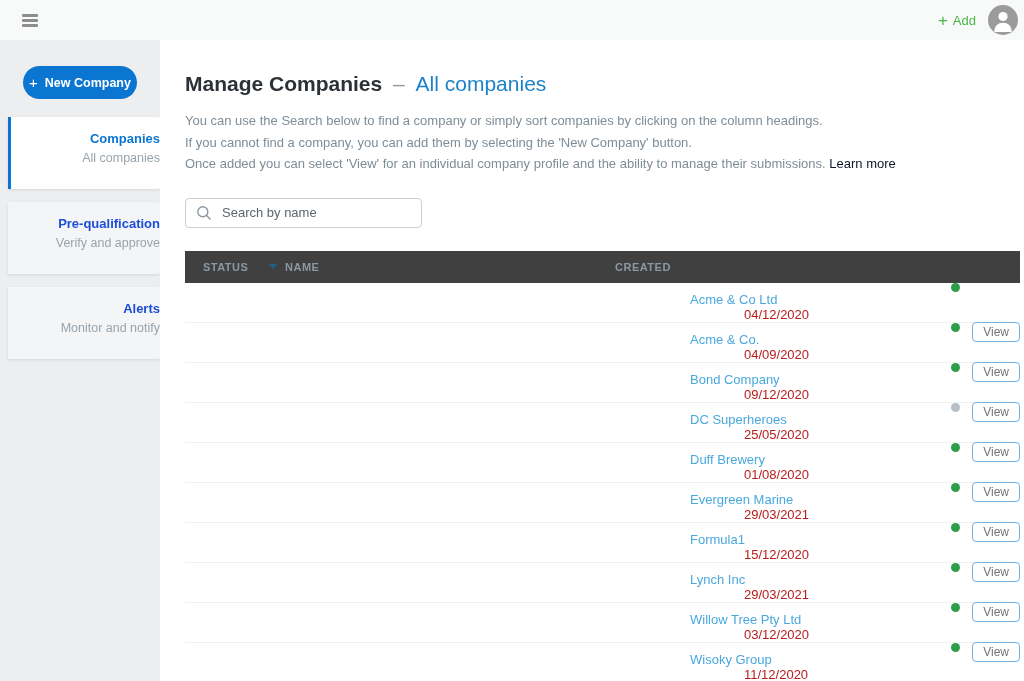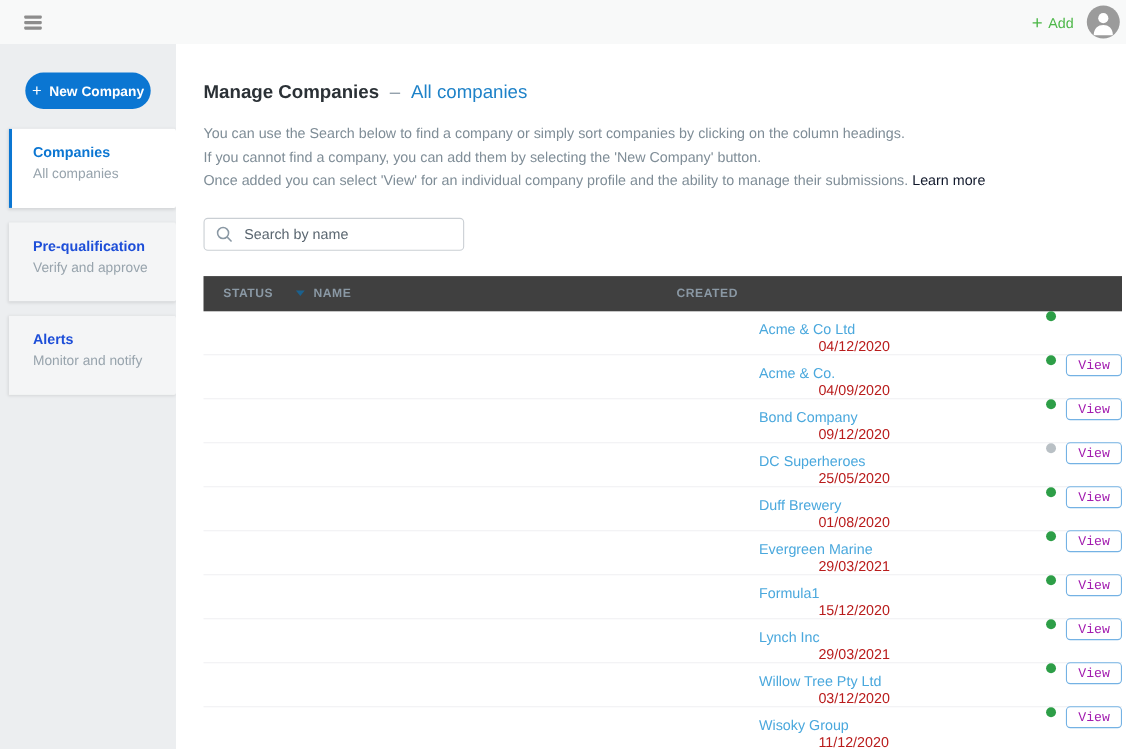--- a/index.html
+++ b/index.html
@@ -42,30 +42,30 @@
     border: none; border-radius: 17px; font-size: 12.5px; font-weight: 600;
     font-family: inherit; cursor: pointer;
   }
   .new-company .plus { font-size: 15px; font-weight: 400; line-height: 1; }
   .sidebar nav { margin-top: 18px; }
   .nav-card {
     width: 152px; height: 72px; margin: 0 0 13px 8px;
     background: #f4f5f6; border-left: 3px solid transparent;
     border-radius: 0 2px 2px 0;
     box-shadow: 0 1px 3px rgba(0,0,0,0.10);
-    padding: 14px 0 0 19px; cursor: pointer;
+    padding: 14px 0 0 19px; cursor: pointer; text-align: right;
   }
   .nav-card.active { background: #ffffff; border-left-color: var(--accent-blue, #0b76d2); }
   .nav-label { font-size: 13px; font-weight: 700; color: #1d4ed8; }
   .nav-card.active .nav-label { color: var(--accent-blue, #0b76d2); }
   .nav-sublabel { font-size: 12.5px; color: #98a4ad; margin-top: 5px; }
 
   
   .main { flex: 1; background: #ffffff; padding: 33px 0 0 25px; }
-  h1 { margin: 0; font-size: 17px; font-weight: 700; color: #2b3136; line-height: 21px; }
+  h1 { margin: 0; font-size: 21px; font-weight: 700; color: #2b3136; line-height: 21px; }
   .title-sep { color: #8a98a4; font-weight: 400; margin: 0 5px; }
   .title-sub { color: var(--subtitle-blue, #1e82c8); font-weight: 400; cursor: pointer; }
   .intro { margin-top: 16px; font-size: 13px; color: #7f8d97; line-height: 21.5px; }
   .intro p { margin: 0; }
   .learn-more { color: #0f172a; cursor: pointer; }
 
   
   .search-box {
     margin-top: 23px; width: 237px; height: 30px;
     border: 1px solid #cacfd4; border-radius: 4px; background: #fff;
@@ -99,22 +99,22 @@
     height: 40px; display: flex; align-items: flex-end;
     border-bottom: 1px solid #f0f1f3; font-size: 13px; flex-direction: column;
   }
   .trow .col-status { padding-left: 31px; }
   .dot { width: 9px; height: 9px; border-radius: 50%; display: block; background: #b9c0c5; }
   .dot.active { background: var(--status-active, #2d9e47); }
   .dot.inactive { background: var(--status-inactive, #b9c0c5); }
   .company-link { color: var(--link-blue, #4aa8dd); text-decoration: none; cursor: pointer; }
   .trow .col-created { color: #b91c1c; }
   .view-btn {
-    border: 1px solid #74b2e4; color: #a21caf; background: #fff;
-    border-radius: 4px; font-size: 12px; font-family: Liberation Mono, monospace;
+    border: 1px solid #74b2e4; color: #737373; background: #fff;
+    border-radius: 4px; font-size: 12px; font-family: Liberation Sans, sans-serif;
     padding: 2px 10px; height: 20px; line-height: 14px; cursor: pointer;
   }
 </style>
 </head>
 <body>
 
 <div class="topbar">
   <div class="hamburger">
     <span></span>
       <span></span>

